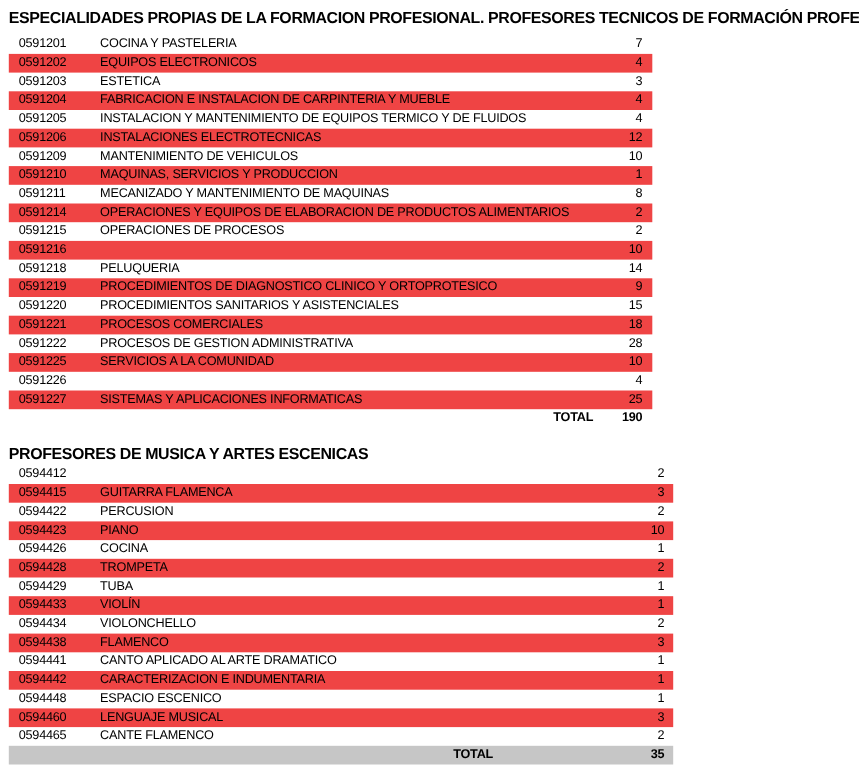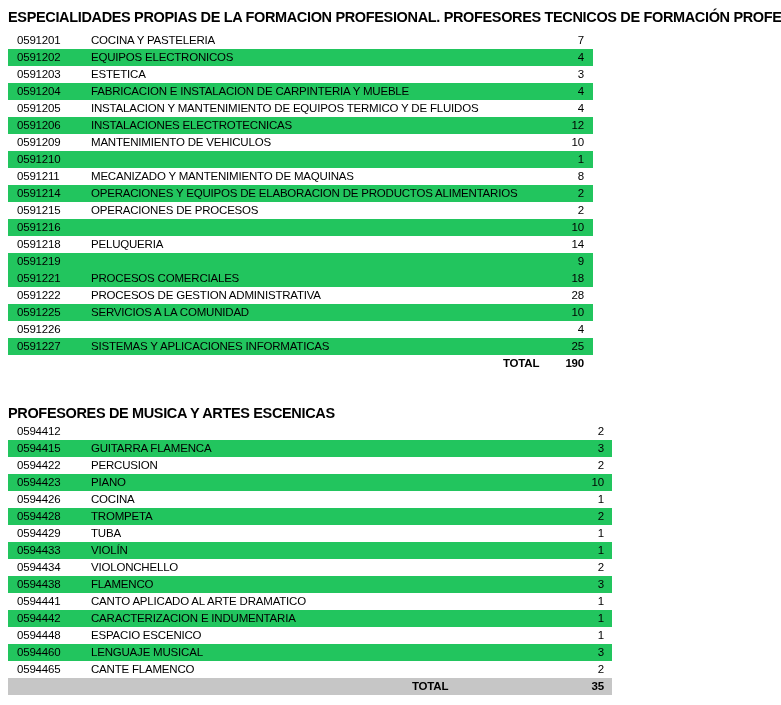--- a/index.html
+++ b/index.html
@@ -13,21 +13,21 @@
   }
   #h1 { top: 8px; }
   #h2 { top: 404px; }
   .table { position: absolute; left: 8px; }
   #t1 { top: 32px; width: 585px; }
   #t2 { top: 423px; width: 604px; }
   .row {
     position: relative; height: 17px; font-size: 11.5px; line-height: 17px;
     letter-spacing: -0.2px; white-space: nowrap;
   }
-  .row.alt { background: #22c55e; }
+  .row.alt { background: #ef4444; }
   .code { position: absolute; left: 9px; }
   .desc { position: absolute; left: 83px; }
   .num { position: absolute; right: 9px; text-align: right; }
   #t2 .num { right: 8px; }
   .total-row { font-weight: bold; }
   #t1 .total-label { position: absolute; left: 495px; }
   #t2 .total-label { position: absolute; left: 404px; }
   #t2 .total-row { background: #c6c6c6; }
 </style>
 </head>
@@ -66,20 +66,21 @@
         <span class="desc">INSTALACIONES ELECTROTECNICAS</span>
         <span class="num">12</span>
       </div>
       <div class="row">
         <span class="code">0591209</span>
         <span class="desc">MANTENIMIENTO DE VEHICULOS</span>
         <span class="num">10</span>
       </div>
       <div class="row alt">
         <span class="code">0591210</span>
+        <span class="desc">MAQUINAS, SERVICIOS Y PRODUCCION</span>
         <span class="num">1</span>
       </div>
       <div class="row">
         <span class="code">0591211</span>
         <span class="desc">MECANIZADO Y MANTENIMIENTO DE MAQUINAS</span>
         <span class="num">8</span>
       </div>
       <div class="row alt">
         <span class="code">0591214</span>
         <span class="desc">OPERACIONES Y EQUIPOS DE ELABORACION DE PRODUCTOS ALIMENTARIOS</span>
@@ -94,21 +95,27 @@
         <span class="code">0591216</span>
         <span class="num">10</span>
       </div>
       <div class="row">
         <span class="code">0591218</span>
         <span class="desc">PELUQUERIA</span>
         <span class="num">14</span>
       </div>
       <div class="row alt">
         <span class="code">0591219</span>
+        <span class="desc">PROCEDIMIENTOS DE DIAGNOSTICO CLINICO Y ORTOPROTESICO</span>
         <span class="num">9</span>
+      </div>
+      <div class="row">
+        <span class="code">0591220</span>
+        <span class="desc">PROCEDIMIENTOS SANITARIOS Y ASISTENCIALES</span>
+        <span class="num">15</span>
       </div>
       <div class="row alt">
         <span class="code">0591221</span>
         <span class="desc">PROCESOS COMERCIALES</span>
         <span class="num">18</span>
       </div>
       <div class="row">
         <span class="code">0591222</span>
         <span class="desc">PROCESOS DE GESTION ADMINISTRATIVA</span>
         <span class="num">28</span>

